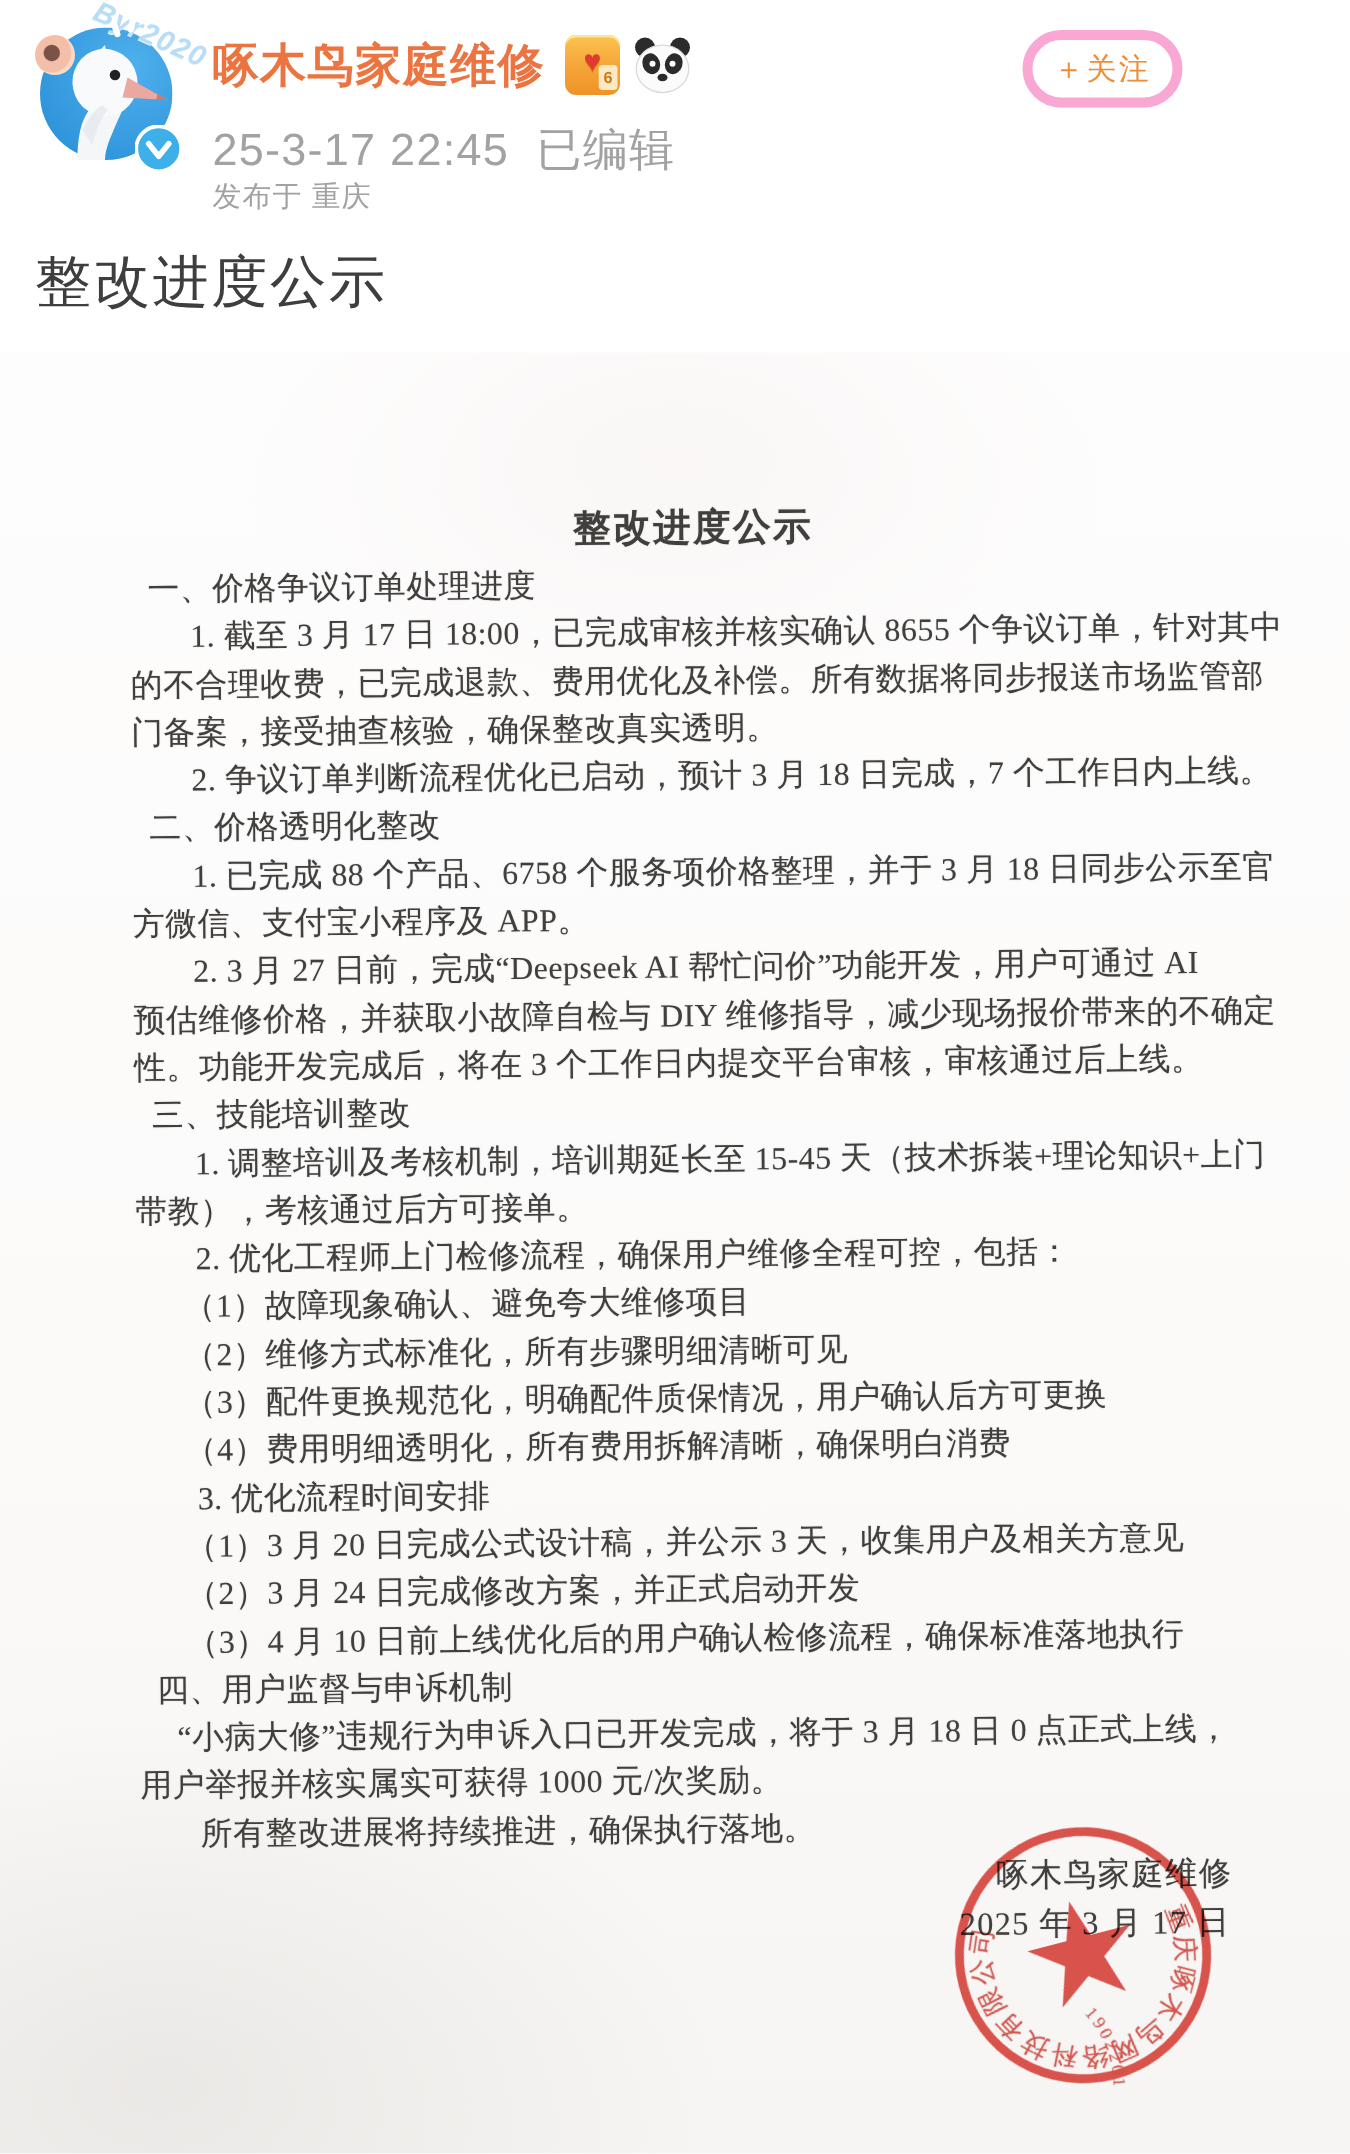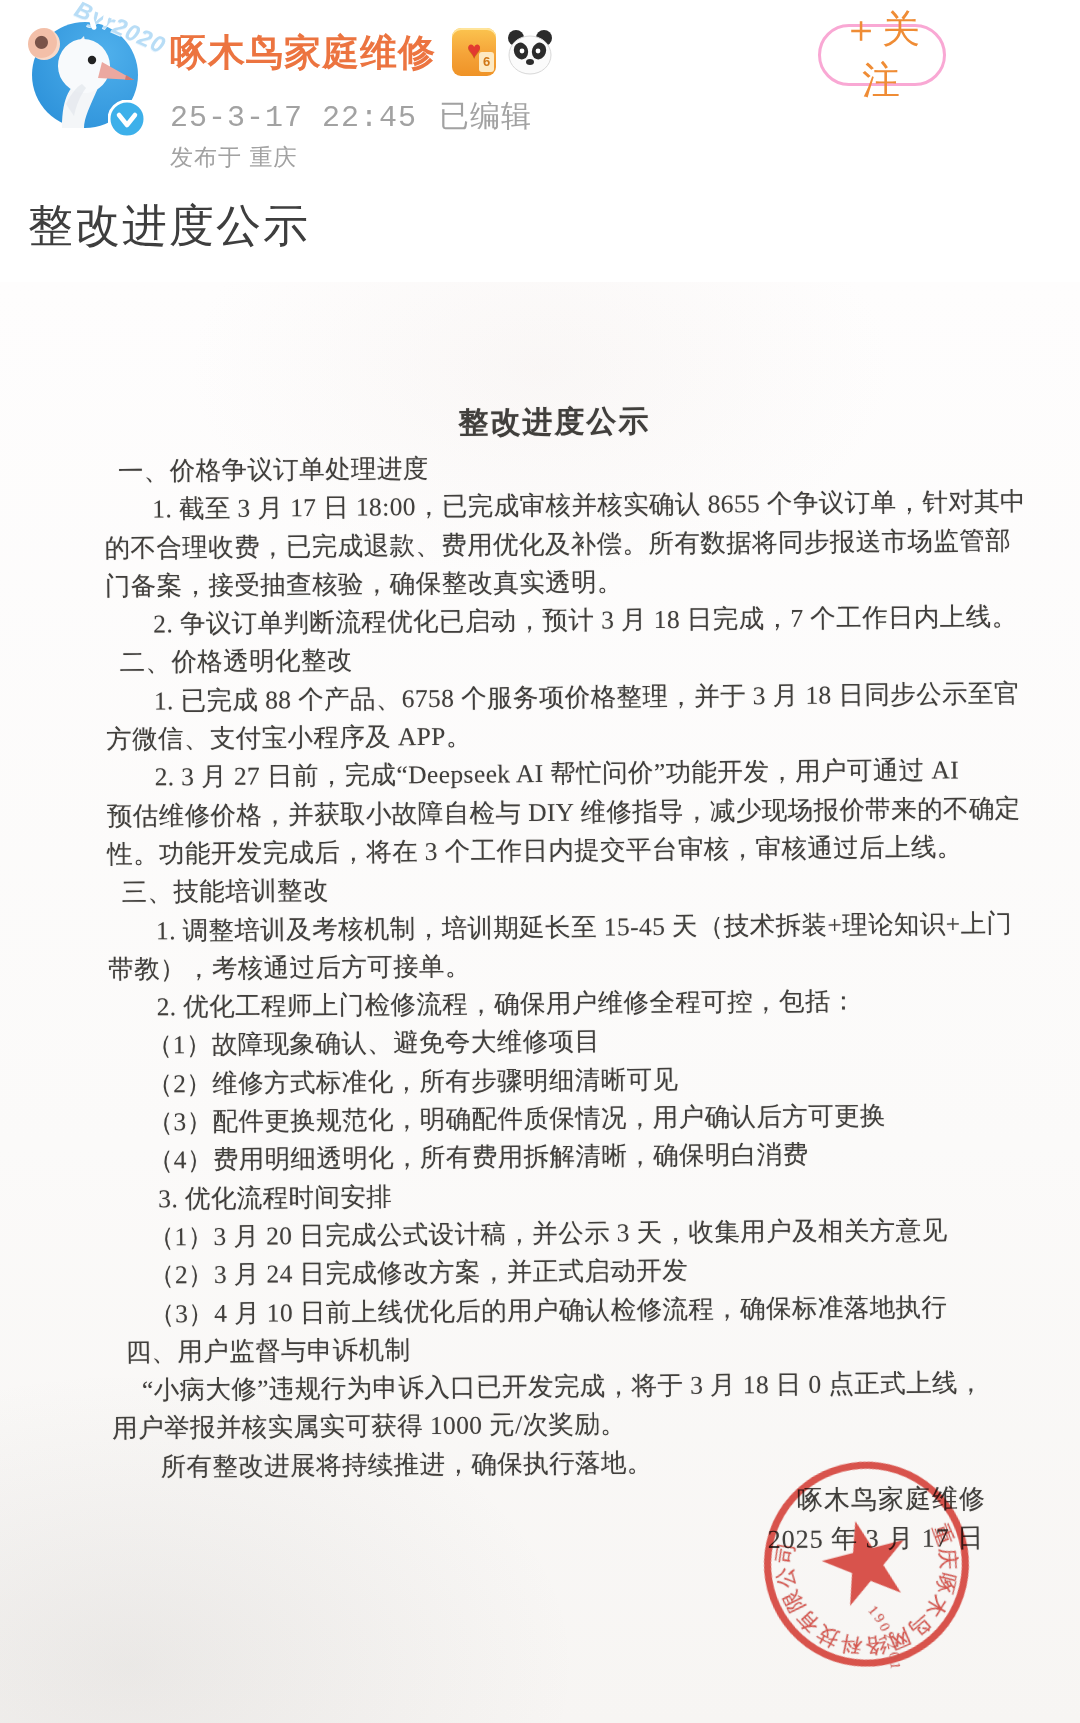--- a/index.html
+++ b/index.html
@@ -23,24 +23,24 @@
   .badge-row{position:absolute;left:452px;top:28px;display:flex;align-items:center;gap:10px;}
   .vip-badge{position:relative;width:44px;height:48px;border-radius:9px;
              background:linear-gradient(180deg,#fbc44f 0%,#f5a338 55%,#ef9327 100%);
              box-shadow:inset 0 2px 0 #ffe49a;display:flex;align-items:center;justify-content:center;}
   .vip-heart{color:#e23a30;font-size:24px;line-height:1;margin-top:-4px;text-shadow:0 1px 0 #c87f16;}
   .vip-tag{position:absolute;right:2px;bottom:4px;width:15px;height:20px;background:#fde9c2;
            border-radius:3px;font-size:13px;color:#d07716;font-weight:bold;text-align:center;line-height:20px;}
   .panda-svg{width:48px;height:46px;}
 
   .follow-btn{position:absolute;left:818px;top:24px;width:128px;height:62px;border-radius:32px;
-              border:3px solid #f9a8d4;background:#fff;color:#ef8c35;font-size:38px;
+              border:8px solid #f9a8d4;background:#fff;color:#ef8c35;font-size:24px;
               display:flex;align-items:center;justify-content:center;letter-spacing:2px;cursor:pointer;
               font-family:"Liberation Sans",sans-serif;}
-  .meta1{position:absolute;left:170px;top:96px;font-size:30px;color:#a2a2a2;letter-spacing:1px;font-family:Liberation Mono, monospace;}
+  .meta1{position:absolute;left:170px;top:96px;font-size:36px;color:#a2a2a2;letter-spacing:1px;}
   .meta1 .edited{margin-left:22px;}
   .meta2{position:absolute;left:170px;top:142px;font-size:23px;color:#a2a2a2;letter-spacing:1px;}
 
   .post-title{position:absolute;left:28px;top:196px;font-size:45px;font-weight:500;color:#3e3e3e;
               letter-spacing:2px;}
 
   
   .doc-photo{position:absolute;left:0;top:282px;width:1080px;height:1441px;
              background:
                radial-gradient(640px 420px at 12% 96%, rgba(120,115,110,.10), rgba(0,0,0,0) 70%),

